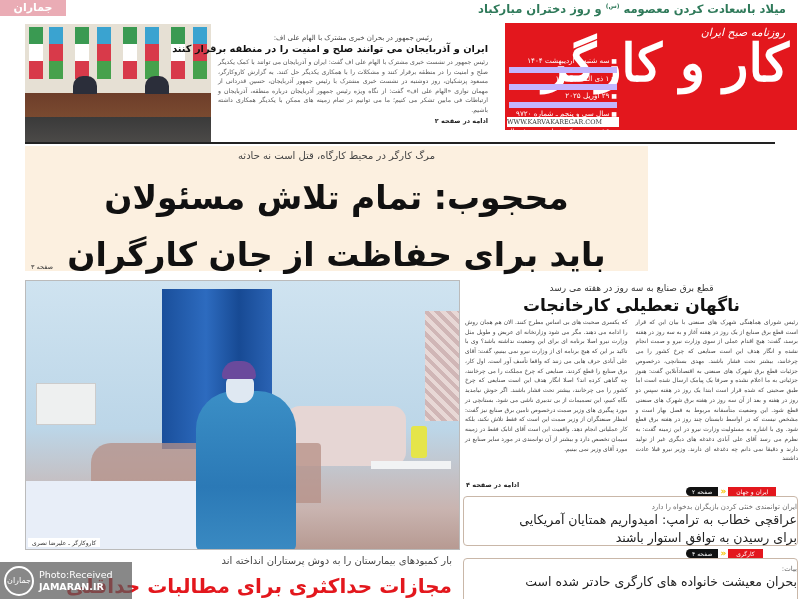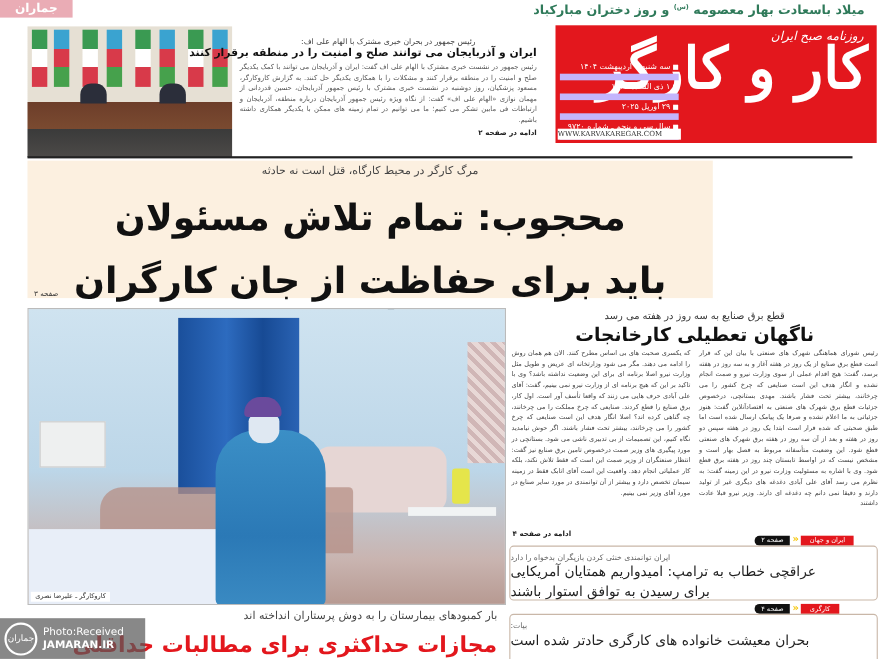--- a/index.html
+++ b/index.html
@@ -64,21 +64,21 @@
   .photo .credit { position: absolute; left: 2px; bottom: 2px; background: #fff; font-size: 6px; padding: 1px 4px; direction: rtl; color: #333; }
 
   
   .art { position: absolute; top: 283px; left: 465px; width: 333px; direction: rtl; }
   .art .kicker { font-size: 9px; color: #333; text-align: center; }
   .art .hd { font-size: 17px; font-weight: bold; text-align: center; margin: 2px 0 3px; }
   .art .cols { display: flex; gap: 8px; }
   .art .col { flex: 1; font-size: 5.9px; line-height: 1.65; color: #444; text-align: justify; }
 
   
-  .box { position: absolute; left: 463px; width: 335px; border: 1px solid #c9b7a8; border-radius: 4px; direction: rtl; text-align: left; background: #fff; }
+  .box { position: absolute; left: 463px; width: 335px; border: 1px solid #c9b7a8; border-radius: 4px; direction: rtl; text-align: right; background: #fff; }
   .tagrow { position: absolute; left: 686px; height: 9px; display: flex; direction: rtl; align-items: center; }
   .tag-sec { background: #e3171d; color: #fff; font-size: 6px; padding: 0 8px; height: 9px; line-height: 9px; }
   .tag-chev { color: #f5c400; font-size: 9px; font-weight: bold; line-height: 9px; padding: 0 2px; }
   .tag-page { background: #111; color: #fff; font-size: 6px; padding: 0 6px; height: 9px; line-height: 9px; border-radius: 5px 0 0 5px; }
   .box .kicker { font-size: 7px; color: #666; margin-top: 6px; }
   .box .hd { font-size: 12.5px; color: #222; line-height: 1.4; }
 
   
   .bot-kicker { position: absolute; top: 555px; left: 90px; width: 370px; font-size: 10px; color: #444; direction: rtl; text-align: right; padding-right: 8px; }
   .bot-hl { position: absolute; top: 574px; left: 120px; width: 340px; font-size: 20px; font-weight: bold; color: #e3171d; direction: rtl; text-align: right; padding-right: 8px; white-space: nowrap; }
@@ -88,21 +88,21 @@
   .jam .logo { width: 30px; height: 30px; border: 2px solid #fff; border-radius: 50%; margin: 0 5px 0 4px; font-size: 8px; text-align: center; line-height: 26px; }
   .jam .txt { font-size: 9.5px; line-height: 1.2; }
   .jam .txt div:last-child { font-weight: bold; }
 </style>
 </head>
 <body>
 
 <div class="wm">جماران</div>
 
 <div class="occasion">
-  <span>میلاد باسعادت بهار معصومه</span>
+  <span>میلاد باسعادت کردن معصومه</span>
   <sup>(س)</sup>
   <span>و روز دختران مبارکباد</span>
 </div>
 
 <div class="mast">
   <div class="tagline">روزنامه صبح ایران</div>
   <div class="brand">کار و کارگر</div>
   <div class="meta">
     <div>سه شنبه ۹ اردیبهشت ۱۴۰۴</div>
     <div>۱ ذی القعده ۱۴۴۶</div>

